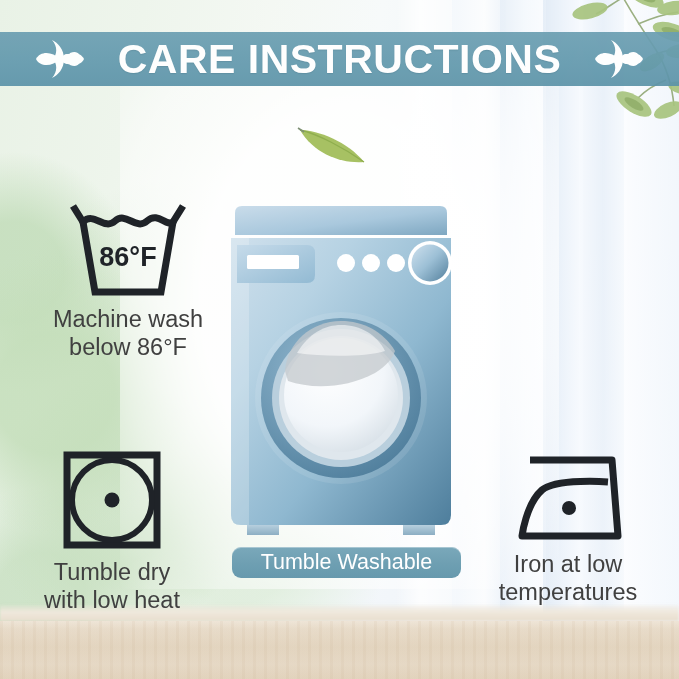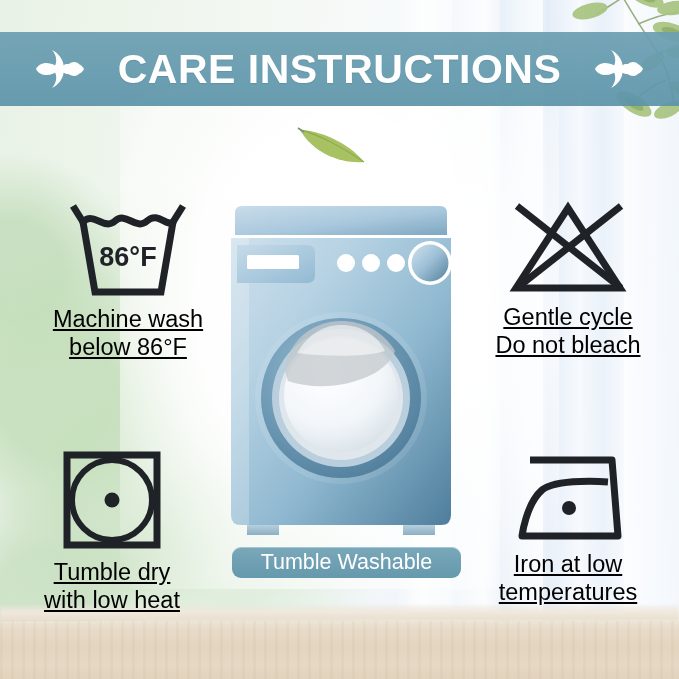--- a/index.html
+++ b/index.html
@@ -56,45 +56,44 @@
     filter:blur(1.2px);
   }
   .table-shadow{
     position:absolute;left:0;right:0;bottom:52px;height:22px;
     background:linear-gradient(180deg,rgba(255,255,255,0) 0%,rgba(180,170,155,.14) 100%);
     filter:blur(3px);
   }
 
   
   .banner{
-    position:absolute;left:0;top:32px;width:679px;height:74px;
+    position:absolute;left:0;top:32px;width:679px;height:54px;
     background:linear-gradient(180deg,#6c9fb2 0%,#649aae 50%,#5d94a9 100%);
     opacity:.93;
     display:flex;align-items:center;justify-content:center;gap:32px;
   }
   .banner-title{
     color:#ffffff;font-size:41px;font-weight:bold;letter-spacing:.5px;
     white-space:nowrap;line-height:1;
     font-family:"Liberation Sans","DejaVu Sans",sans-serif;
     text-shadow:0 1px 1px rgba(40,80,95,.18);
   }
   .fleur{width:52px;height:44px;flex:0 0 auto;}
 
   
   .sprig{position:absolute;left:560px;top:-12px;width:130px;height:155px;}
   .leaf-float{position:absolute;left:296px;top:120px;width:72px;height:48px;}
 
   
   .cell{position:absolute;text-align:center;}
   .cell .sym{display:block;margin:0 auto;}
   .cap{
-    color:#000000;font-size:23.5px;line-height:1.18;
+    color:#404040;font-size:23.5px;line-height:1.18;
     font-family:"Liberation Sans","DejaVu Sans",sans-serif;
     white-space:pre-line;
-    text-decoration:underline;
   }
   #cell-wash{left:28px;top:200px;width:200px;}
   #cell-bleach{left:468px;top:200px;width:200px;}
   #cell-dry{left:12px;top:450px;width:200px;}
   #cell-iron{left:468px;top:452px;width:200px;}
   #cell-wash .cap,#cell-bleach .cap{margin-top:10px;}
   #cell-dry .cap,#cell-iron .cap{margin-top:9px;}
 
   
   .machine{position:absolute;left:225px;top:205px;width:232px;height:330px;}
@@ -254,29 +253,20 @@
   <div class="cell" id="cell-wash">
     <svg class="sym" width="130" height="96" viewBox="0 0 130 96">
       <path d="M10 6 L20 22 L32 92 L98 92 L110 22 L120 6" fill="none" stroke="#1f2328" stroke-width="7" stroke-linejoin="miter" stroke-linecap="butt"></path>
       <path d="M20 22 C31 11 41 31 52 21 C63 11 73 31 84 21 C95 11 103 27 110 22" fill="none" stroke="#1f2328" stroke-width="7" stroke-linecap="round"></path>
       <text x="65" y="66" text-anchor="middle" fill="#1f2328" font-family="Liberation Sans, DejaVu Sans, sans-serif" font-size="27" font-weight="bold">86°F</text>
     </svg>
     <div class="cap">Machine wash
 below 86°F</div>
   </div>
 
-  <div class="cell" id="cell-bleach">
-    <svg class="sym" width="122" height="94" viewBox="0 0 122 94">
-      <path d="M61 8 L113 88 L9 88 Z" fill="none" stroke="#1f2328" stroke-width="7" stroke-linejoin="miter"></path>
-      <line x1="10" y1="6" x2="114" y2="88" stroke="#1f2328" stroke-width="7" stroke-linecap="butt"></line>
-      <line x1="114" y1="6" x2="10" y2="88" stroke="#1f2328" stroke-width="7" stroke-linecap="butt"></line>
-    </svg>
-    <div class="cap">Gentle cycle
-Do not bleach</div>
-  </div>
 
   <div class="cell" id="cell-dry">
     <svg class="sym" width="100" height="100" viewBox="0 0 100 100">
       <rect x="5" y="5" width="90" height="90" fill="none" stroke="#1f2328" stroke-width="7"></rect>
       <circle cx="50" cy="50" r="40" fill="none" stroke="#1f2328" stroke-width="6"></circle>
       <circle cx="50" cy="50" r="7.5" fill="#1f2328"></circle>
     </svg>
     <div class="cap">Tumble dry
 with low heat</div>
   </div>

